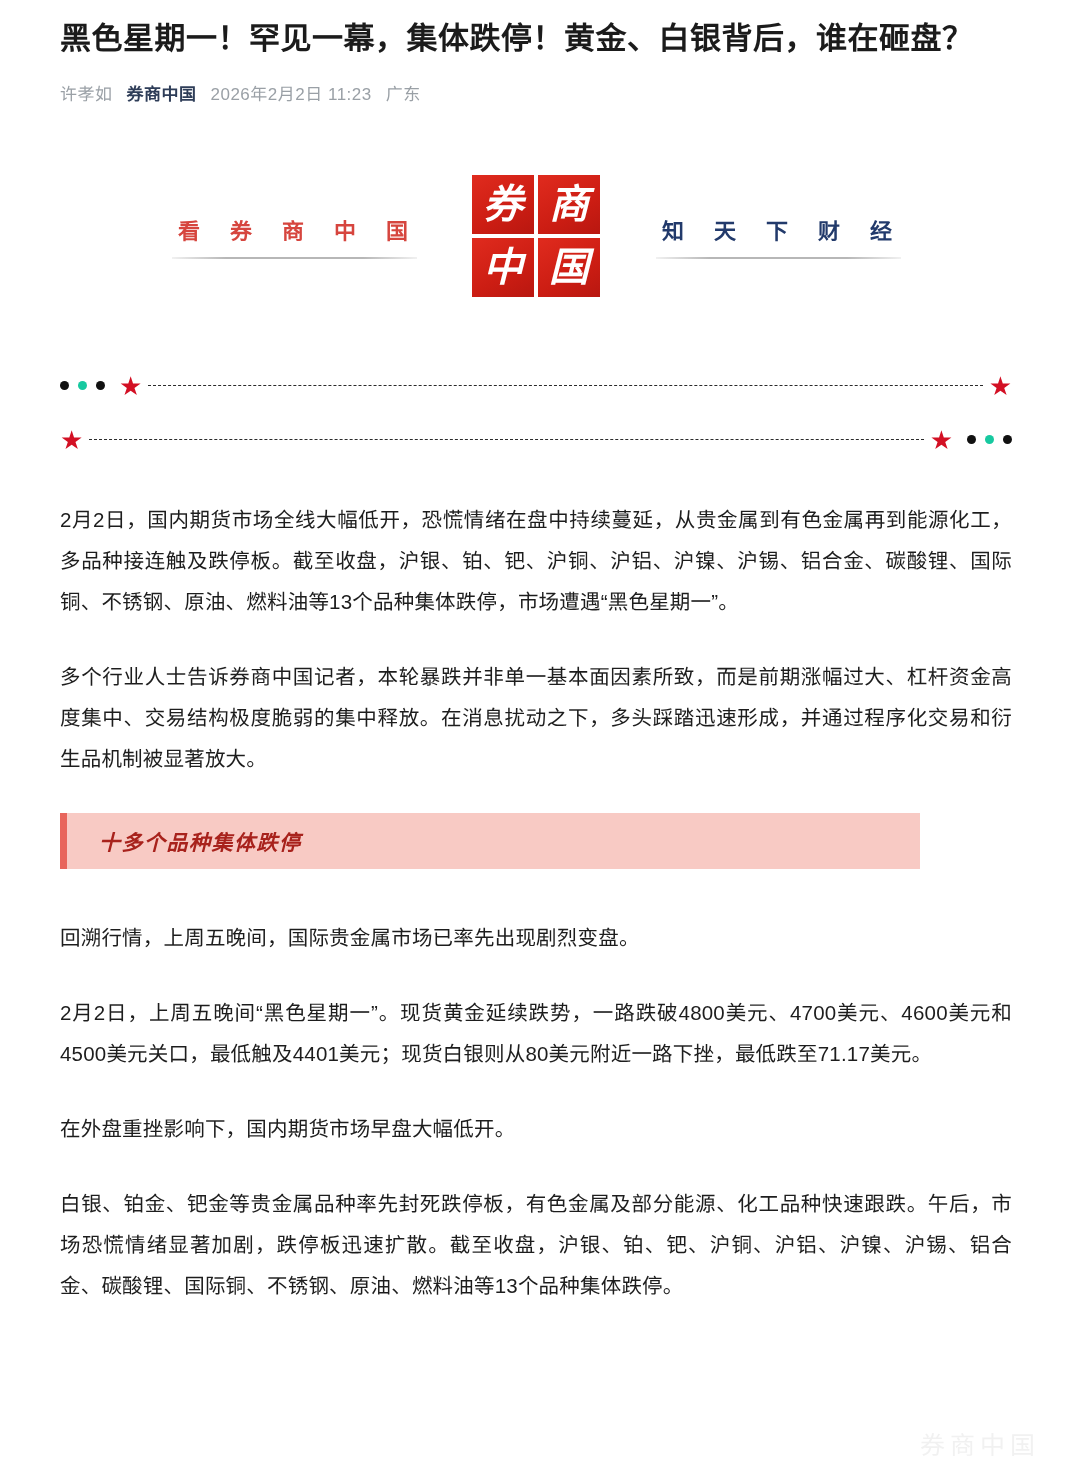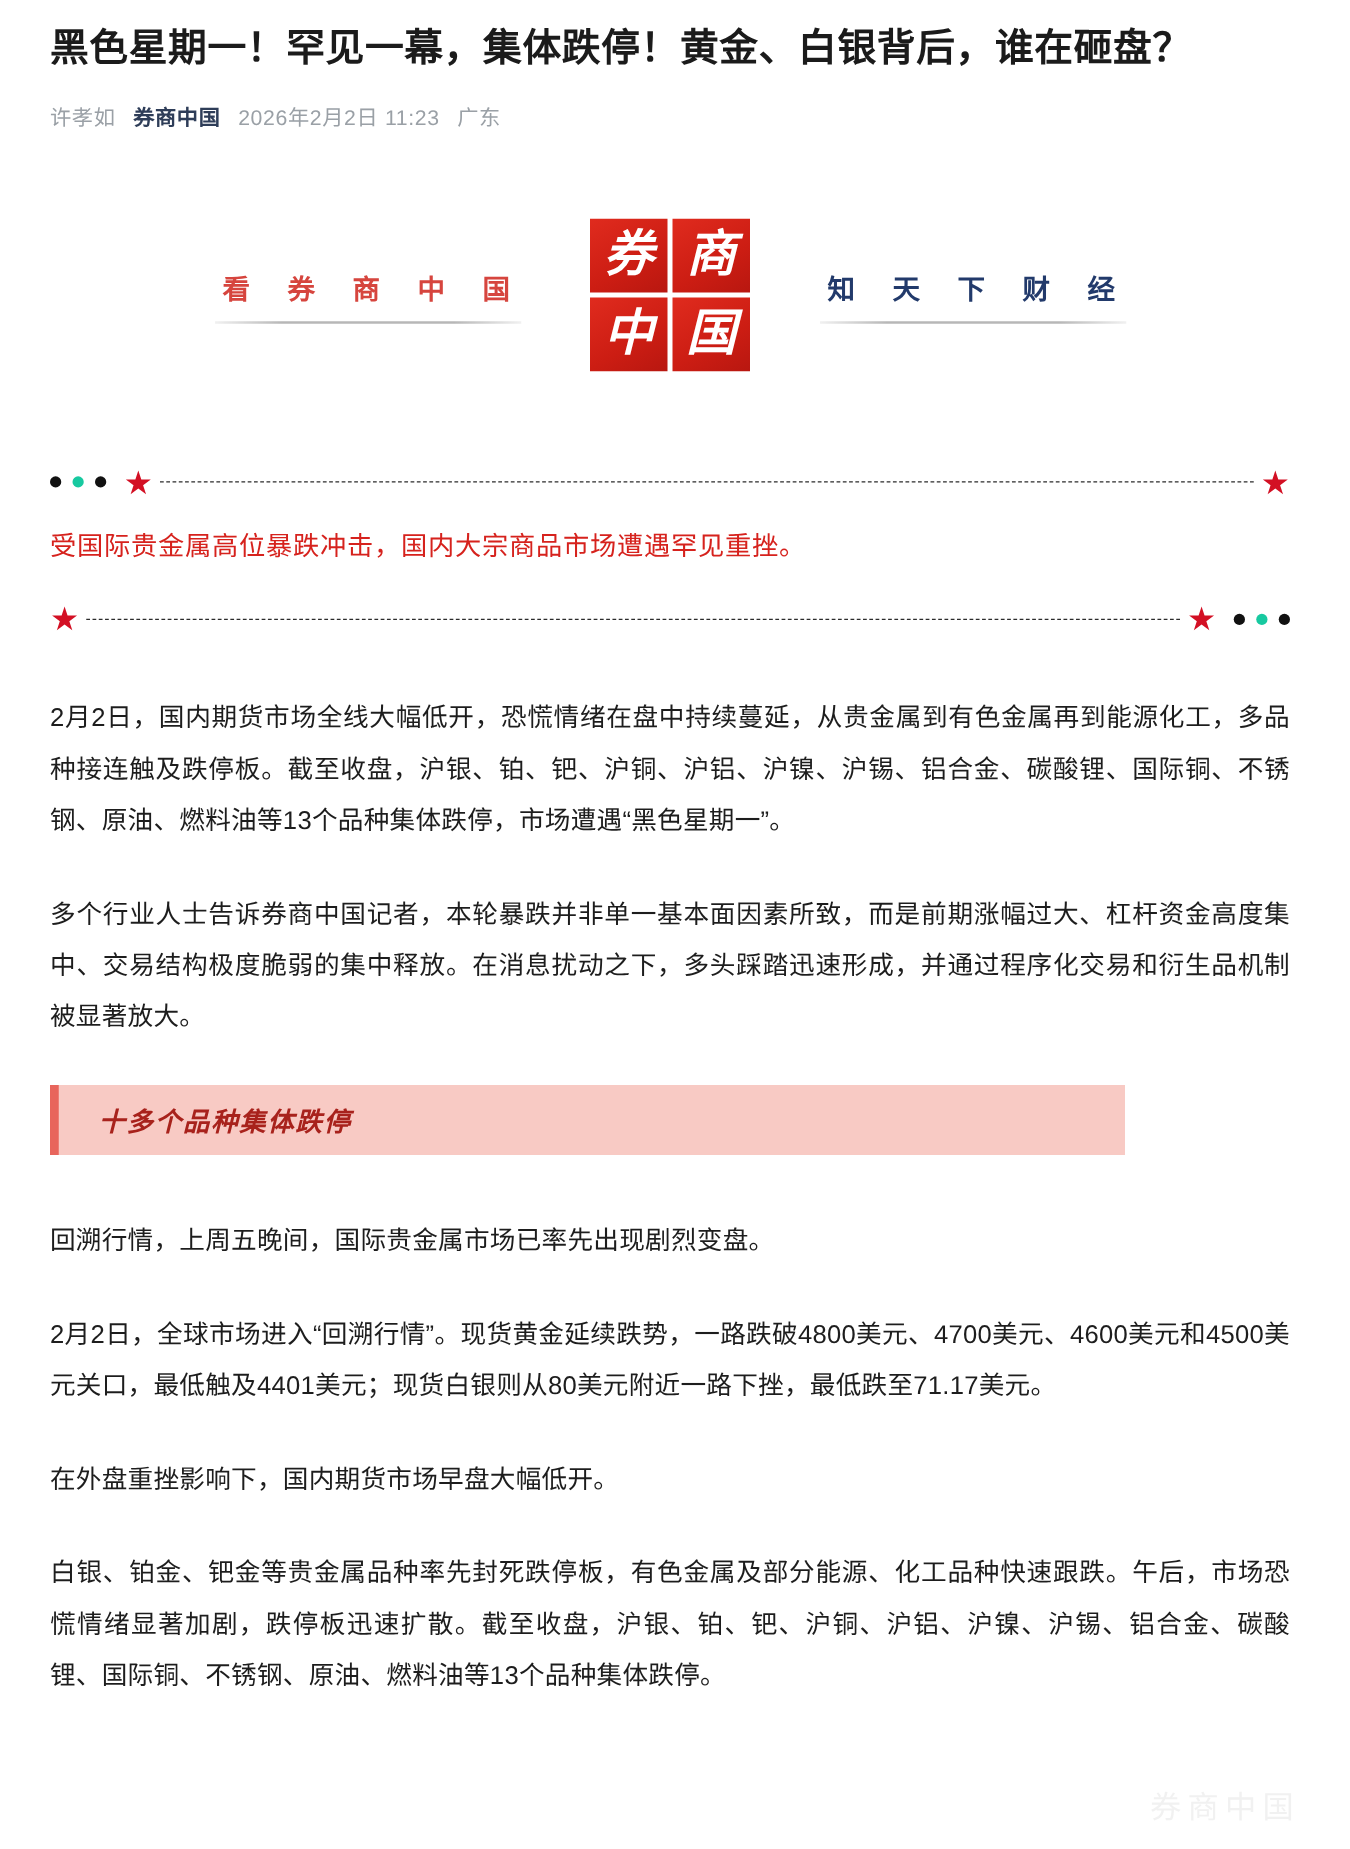--- a/index.html
+++ b/index.html
@@ -14,21 +14,21 @@
     font-family: "Liberation Sans", "DejaVu Sans", sans-serif;
     color: #1a1a1a;
     overflow: hidden;
     position: relative;
   }
   .page {
     width: 1072px;
     height: 1479px;
     position: relative;
     box-sizing: border-box;
-    padding: 0 40px;
+    padding: 0 60px;
   }
 
   
   .article-title {
     font-size: 31px;
     line-height: 1.35;
     font-weight: 700;
     color: #1b1b1b;
     letter-spacing: 0.5px;
     margin: 0;
@@ -244,21 +244,20 @@
     <span class="dots">
       <span class="dot black"></span>
       <span class="dot teal"></span>
       <span class="dot black"></span>
     </span>
     <span class="star-glyph sp-l">★</span>
     <span class="dash-line"></span>
     <span class="star-glyph">★</span>
   </div>
 
-  <p class="lead-red">受国际贵金属高位暴跌冲击，国内大宗商品市场遭遇罕见重挫。</p>
 
   <div class="divider bottom">
     <span class="star-glyph">★</span>
     <span class="dash-line"></span>
     <span class="star-glyph sp-r">★</span>
     <span class="dots">
       <span class="dot black"></span>
       <span class="dot teal"></span>
       <span class="dot black"></span>
     </span>
@@ -267,21 +266,21 @@
   <div class="body-wrap">
 
     <p class="para">2月2日，国内期货市场全线大幅低开，恐慌情绪在盘中持续蔓延，从贵金属到有色金属再到能源化工，多品种接连触及跌停板。截至收盘，沪银、铂、钯、沪铜、沪铝、沪镍、沪锡、铝合金、碳酸锂、国际铜、不锈钢、原油、燃料油等13个品种集体跌停，市场遭遇“黑色星期一”。</p>
     <p class="para">多个行业人士告诉券商中国记者，本轮暴跌并非单一基本面因素所致，而是前期涨幅过大、杠杆资金高度集中、交易结构极度脆弱的集中释放。在消息扰动之下，多头踩踏迅速形成，并通过程序化交易和衍生品机制被显著放大。</p>
 
     <div class="section-heading">
       <span class="sh-text">十多个品种集体跌停</span>
     </div>
 
     <p class="para">回溯行情，上周五晚间，国际贵金属市场已率先出现剧烈变盘。</p>
-    <p class="para">2月2日，全球市场进入“回溯行情”。现货黄金延续跌势，一路跌破4800美元、4700美元、4600美元和4500美元关口，最低触及4401美元；现货白银则从80美元附近一路下挫，最低跌至71.17美元。</p>
+    <p class="para">2月2日，上周五晚间“黑色星期一”。现货黄金延续跌势，一路跌破4800美元、4700美元、4600美元和4500美元关口，最低触及4401美元；现货白银则从80美元附近一路下挫，最低跌至71.17美元。</p>
     <p class="para">在外盘重挫影响下，国内期货市场早盘大幅低开。</p>
     <p class="para">白银、铂金、钯金等贵金属品种率先封死跌停板，有色金属及部分能源、化工品种快速跟跌。午后，市场恐慌情绪显著加剧，跌停板迅速扩散。截至收盘，沪银、铂、钯、沪铜、沪铝、沪镍、沪锡、铝合金、碳酸锂、国际铜、不锈钢、原油、燃料油等13个品种集体跌停。</p>
 
   </div>
 
   <div class="watermark">券商中国</div>
 
 </div>
 
 </body></html>

